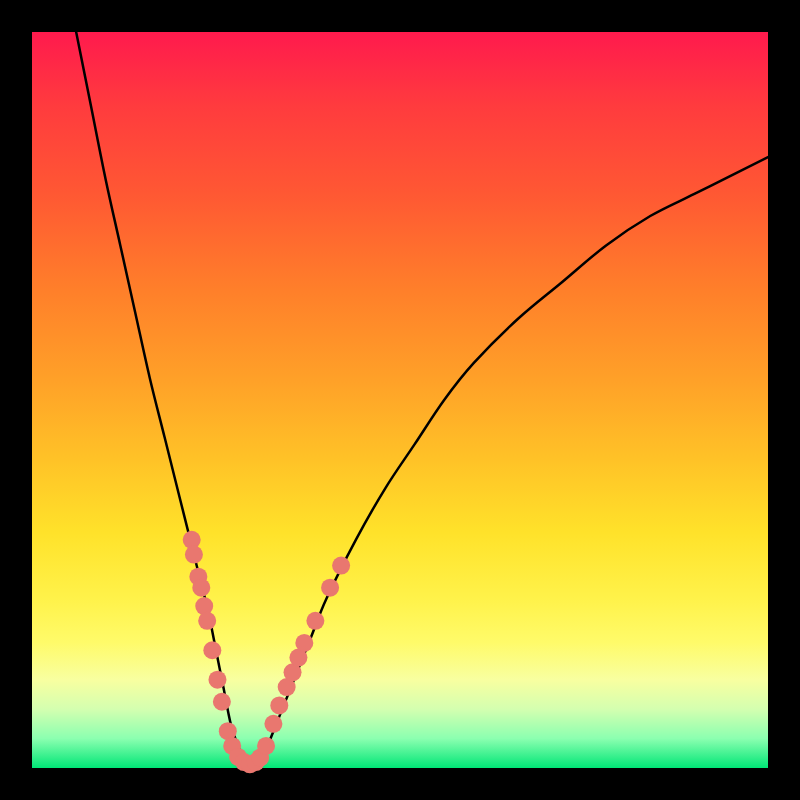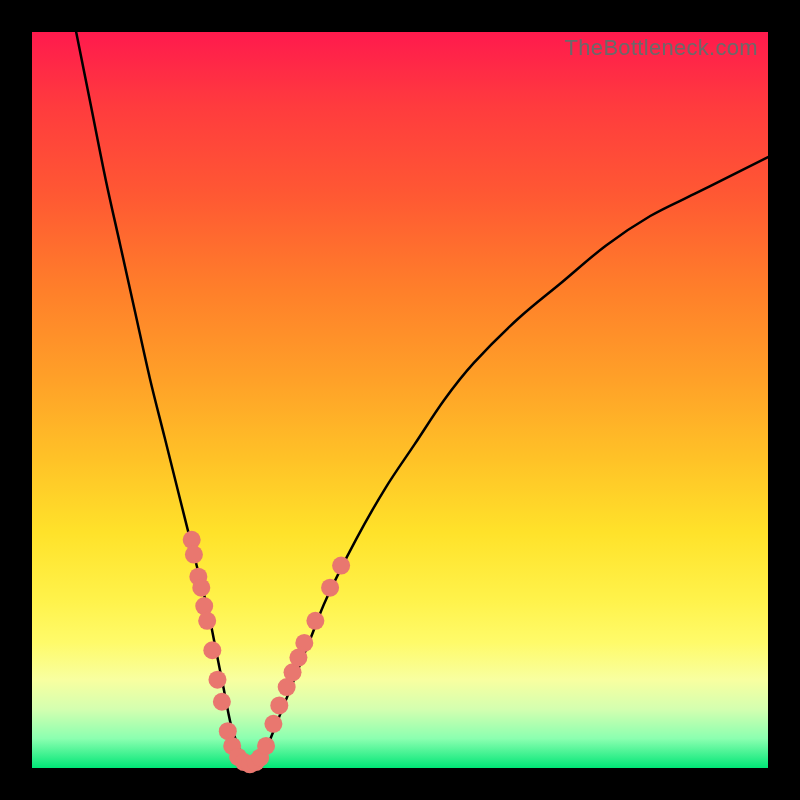--- a/index.html
+++ b/index.html
@@ -56,21 +56,20 @@
     width: 736px;
     height: 736px;
     overflow: visible;
   }
 </style>
 </head>
 <body>
 
 <div class="frame">
   <div class="plot-area">
-    <div class="watermark">TheBottleneck.com</div>
     <svg class="overlay" viewBox="0 0 736 736">
       <path id="curve-path" fill="none" stroke-width="2.5" stroke-linecap="round" stroke-linejoin="round" d="M 44.16 0.00 C 46.61 12.27, 53.97 49.07, 58.88 73.60 C 63.79 98.13, 68.69 123.89, 73.60 147.20 C 78.51 170.51, 83.41 191.36, 88.32 213.44 C 93.23 235.52, 98.13 257.60, 103.04 279.68 C 107.95 301.76, 112.85 325.07, 117.76 345.92 C 122.67 366.77, 127.57 385.17, 132.48 404.80 C 137.39 424.43, 142.29 444.05, 147.20 463.68 C 152.11 483.31, 158.24 507.84, 161.92 522.56 C 165.60 537.28, 166.83 542.19, 169.28 552.00 C 171.73 561.81, 174.19 570.40, 176.64 581.44 C 179.09 592.48, 181.55 605.97, 184.00 618.24 C 186.45 630.51, 188.91 642.77, 191.36 655.04 C 193.81 667.31, 196.27 682.03, 198.72 691.84 C 201.17 701.65, 203.63 707.79, 206.08 713.92 C 208.53 720.05, 210.99 724.96, 213.44 728.64 C 215.89 732.32, 218.35 736.00, 220.80 736.00 C 223.25 736.00, 225.71 732.32, 228.16 728.64 C 230.61 724.96, 231.84 722.51, 235.52 713.92 C 239.20 705.33, 245.33 689.39, 250.24 677.12 C 255.15 664.85, 260.05 652.59, 264.96 640.32 C 269.87 628.05, 274.77 615.79, 279.68 603.52 C 284.59 591.25, 287.04 582.67, 294.40 566.72 C 301.76 550.77, 314.03 526.24, 323.84 507.84 C 333.65 489.44, 343.47 472.27, 353.28 456.32 C 363.09 440.37, 372.91 426.88, 382.72 412.16 C 392.53 397.44, 402.35 381.49, 412.16 368.00 C 421.97 354.51, 429.33 344.69, 441.60 331.20 C 453.87 317.71, 471.04 300.53, 485.76 287.04 C 500.48 273.55, 515.20 262.51, 529.92 250.24 C 544.64 237.97, 559.36 224.48, 574.08 213.44 C 588.80 202.40, 603.52 192.59, 618.24 184.00 C 632.96 175.41, 647.68 169.28, 662.40 161.92 C 677.12 154.56, 694.29 145.97, 706.56 139.84 C 718.83 133.71, 731.09 127.57, 736.00 125.12" stroke="#000000"></path>
       <g id="dots-group">
           <circle cx="159.71" cy="507.84" r="9" fill="#e9776f" stroke="#c95b55" stroke-width="0"></circle>
           <circle cx="161.92" cy="522.56" r="9" fill="#e9776f" stroke="#c95b55" stroke-width="0"></circle>
           <circle cx="166.34" cy="544.64" r="9" fill="#e9776f" stroke="#c95b55" stroke-width="0"></circle>
           <circle cx="169.28" cy="555.68" r="9" fill="#e9776f" stroke="#c95b55" stroke-width="0"></circle>
           <circle cx="172.22" cy="574.08" r="9" fill="#e9776f" stroke="#c95b55" stroke-width="0"></circle>
           <circle cx="175.17" cy="588.80" r="9" fill="#e9776f" stroke="#c95b55" stroke-width="0"></circle>
           <circle cx="180.32" cy="618.24" r="9" fill="#e9776f" stroke="#c95b55" stroke-width="0"></circle>

